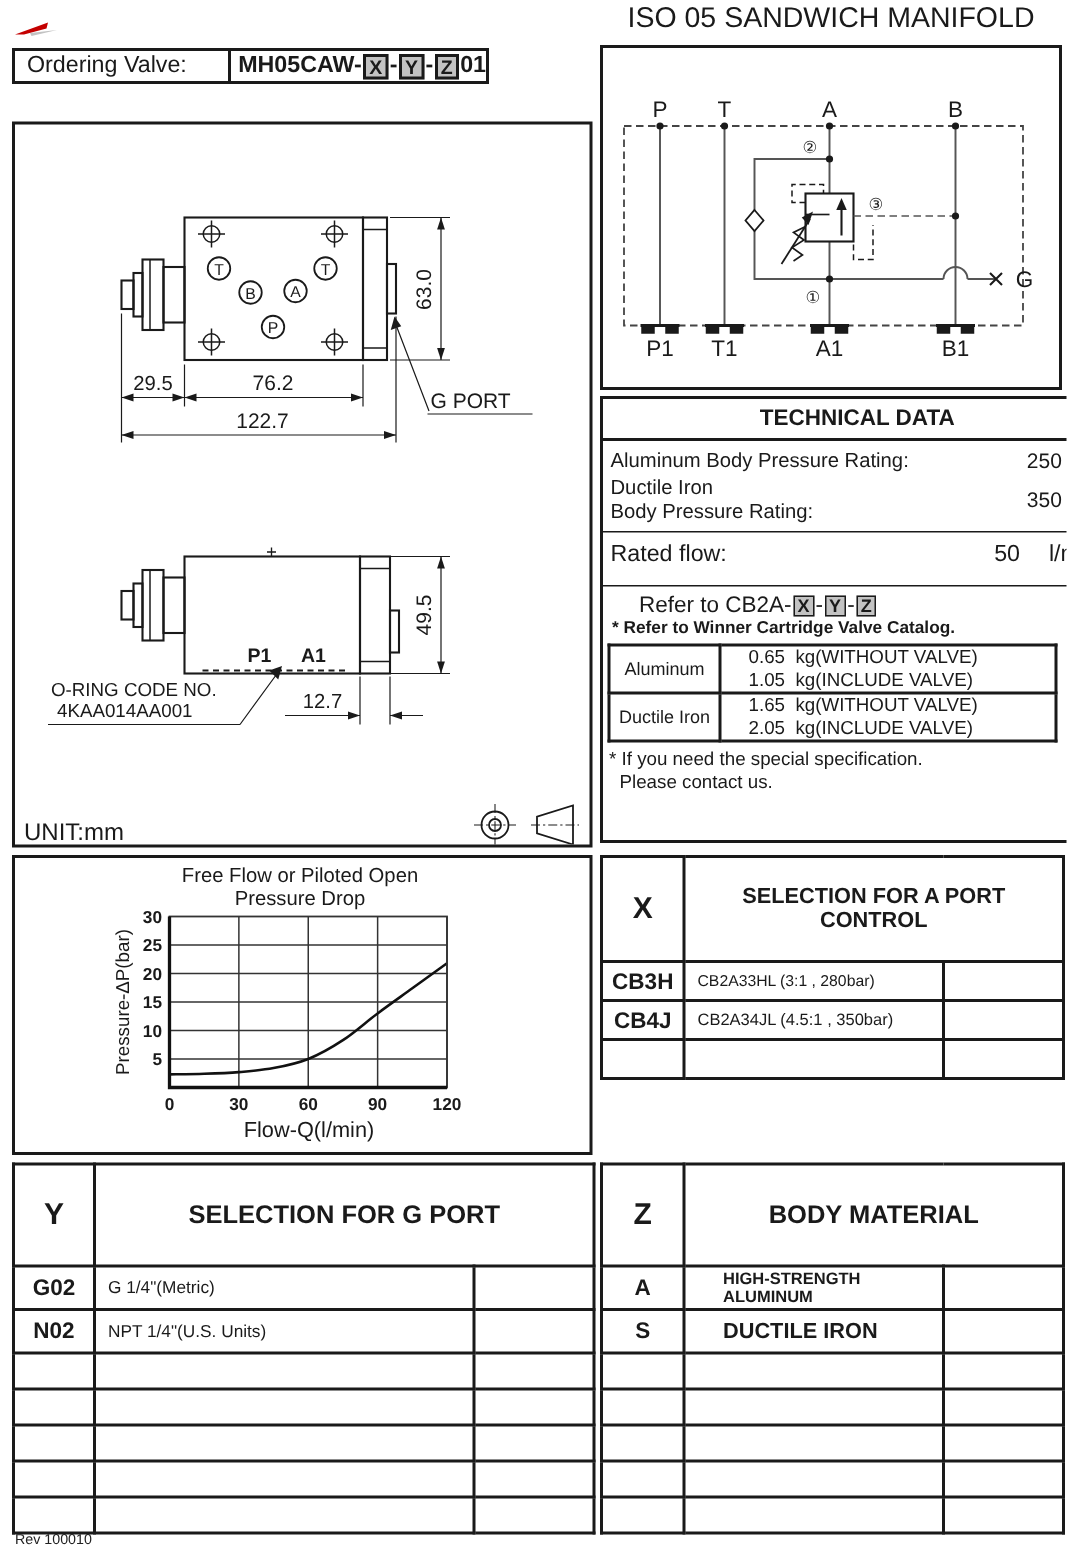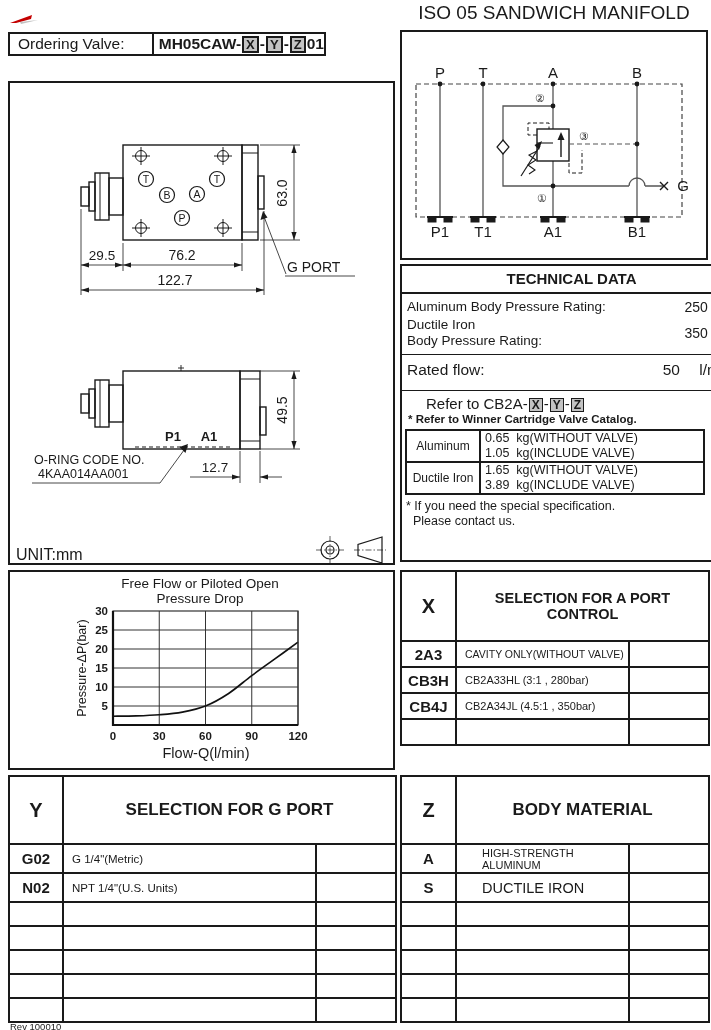--- a/index.html
+++ b/index.html
@@ -36,21 +36,21 @@
   .td-flow .lbl{flex:1;font-size:15.5px;}
   .td-flow .val{width:46px;text-align:right;font-size:15.5px;}
   .td-flow .unit{width:52px;text-align:right;font-size:15.5px;padding-right:4px;}
   .cart{padding:4px 4px 0 4px;}
   .cart .l1{font-size:15px;}
   .cart .l2{font-size:15px;padding-left:20px;}
   .cart .note{font-size:11.5px;padding-left:2px;margin-top:1px;font-weight:bold;}
   #wt-table{border-collapse:collapse;width:300px;margin:4px 3px 0 3px;}
   #wt-table td{border:2px solid #1a1a1a;padding:0;}
   #wt-table td.mat{width:72px;text-align:center;font-size:12px;}
-  #wt-table td.wts{padding-left:4px;}
+  #wt-table td.wts{padding-left:18px;}
   .wt-line{font-size:12.5px;line-height:15px;white-space:pre;}
   .td-foot{font-size:12.5px;line-height:15px;padding:4px 0 0 4px;}
   .td-foot .f2{padding-left:7px;}
 
   
   .sel-table{border-collapse:collapse;table-layout:fixed;position:absolute;background:#fff;}
   .sel-table th,.sel-table td{border:2px solid #1a1a1a;padding:0;overflow:hidden;}
   .sel-table th.key{font-size:20px;font-weight:bold;text-align:center;}
   .sel-table th.hdr{font-weight:bold;text-align:center;}
   #x-table{left:400px;top:570px;width:308px;}
@@ -59,21 +59,21 @@
   #x-table thead tr{height:70px;} #x-table tbody tr{height:26px;}
   #y-table thead tr,#z-table thead tr{height:68px;}
   #y-table tbody tr,#z-table tbody tr{height:24px;}
   #y-table tbody tr:nth-child(-n+2),#z-table tbody tr:nth-child(-n+2){height:29px;}
   #x-table th.hdr{font-size:14.5px;}
   #y-table th.hdr,#z-table th.hdr{font-size:17px;}
   .sel-table td.code{font-weight:bold;text-align:center;font-size:15px;}
   .sel-table td.desc{text-align:left;padding-left:8px;font-size:11.5px;}
   #x-table td.desc{font-size:11px;}
   #x-table tbody tr:first-child td.desc{font-size:10.5px;}
-  #z-table td.desc{font-weight:normal;font-size:11px;padding-left:25px;}
+  #z-table td.desc{font-weight:bold;font-size:11px;padding-left:25px;}
   #z-table tbody tr:nth-child(2) td.desc{font-size:14.5px;}
 
   #footer-left{left:10px;top:1021px;font-size:9.5px;color:#222;}
   svg text{fill:#1a1a1a;}
 </style>
 </head>
 <body>
 
 <svg class="abs" style="left:10px;top:14px;" width="30" height="12" viewBox="0 0 30 12">
   <polygon points="0,9 22,1 21,5 6,9" fill="#c40000"></polygon>
@@ -302,21 +302,21 @@
       <td class="mat">Aluminum</td>
       <td class="wts">
         <div class="wt-line">0.65  kg(WITHOUT VALVE)</div>
         <div class="wt-line">1.05  kg(INCLUDE VALVE)</div>
       </td>
     </tr>
     <tr>
       <td class="mat">Ductile Iron</td>
       <td class="wts">
         <div class="wt-line">1.65  kg(WITHOUT VALVE)</div>
-        <div class="wt-line">3.89  kg(INCLUDE VALVE)</div>
+        <div class="wt-line">2.05  kg(INCLUDE VALVE)</div>
       </td>
     </tr>
   </tbody>
     </table>
   <div class="td-foot">
     <div>* If you need the special specification.</div>
     <div class="f2">Please contact us.</div>
   </div>
 </div>
 
@@ -361,25 +361,20 @@
       <col style="width:80px">
     </colgroup>
   <thead>
       <tr>
     <th class="key">X</th>
     <th class="hdr" colspan="2">SELECTION FOR A PORT CONTROL</th>
   </tr>
     </thead>
   <tbody id="x-body">
       <tr>
-        <td class="code">2A3</td>
-        <td class="desc">CAVITY ONLY(WITHOUT VALVE)</td>
-        <td class="extra"></td>
-      </tr>
-      <tr>
         <td class="code">CB3H</td>
         <td class="desc">CB2A33HL (3:1 , 280bar)</td>
         <td class="extra"></td>
       </tr>
       <tr>
         <td class="code">CB4J</td>
         <td class="desc">CB2A34JL (4.5:1 , 350bar)</td>
         <td class="extra"></td>
       </tr>
       <tr>

